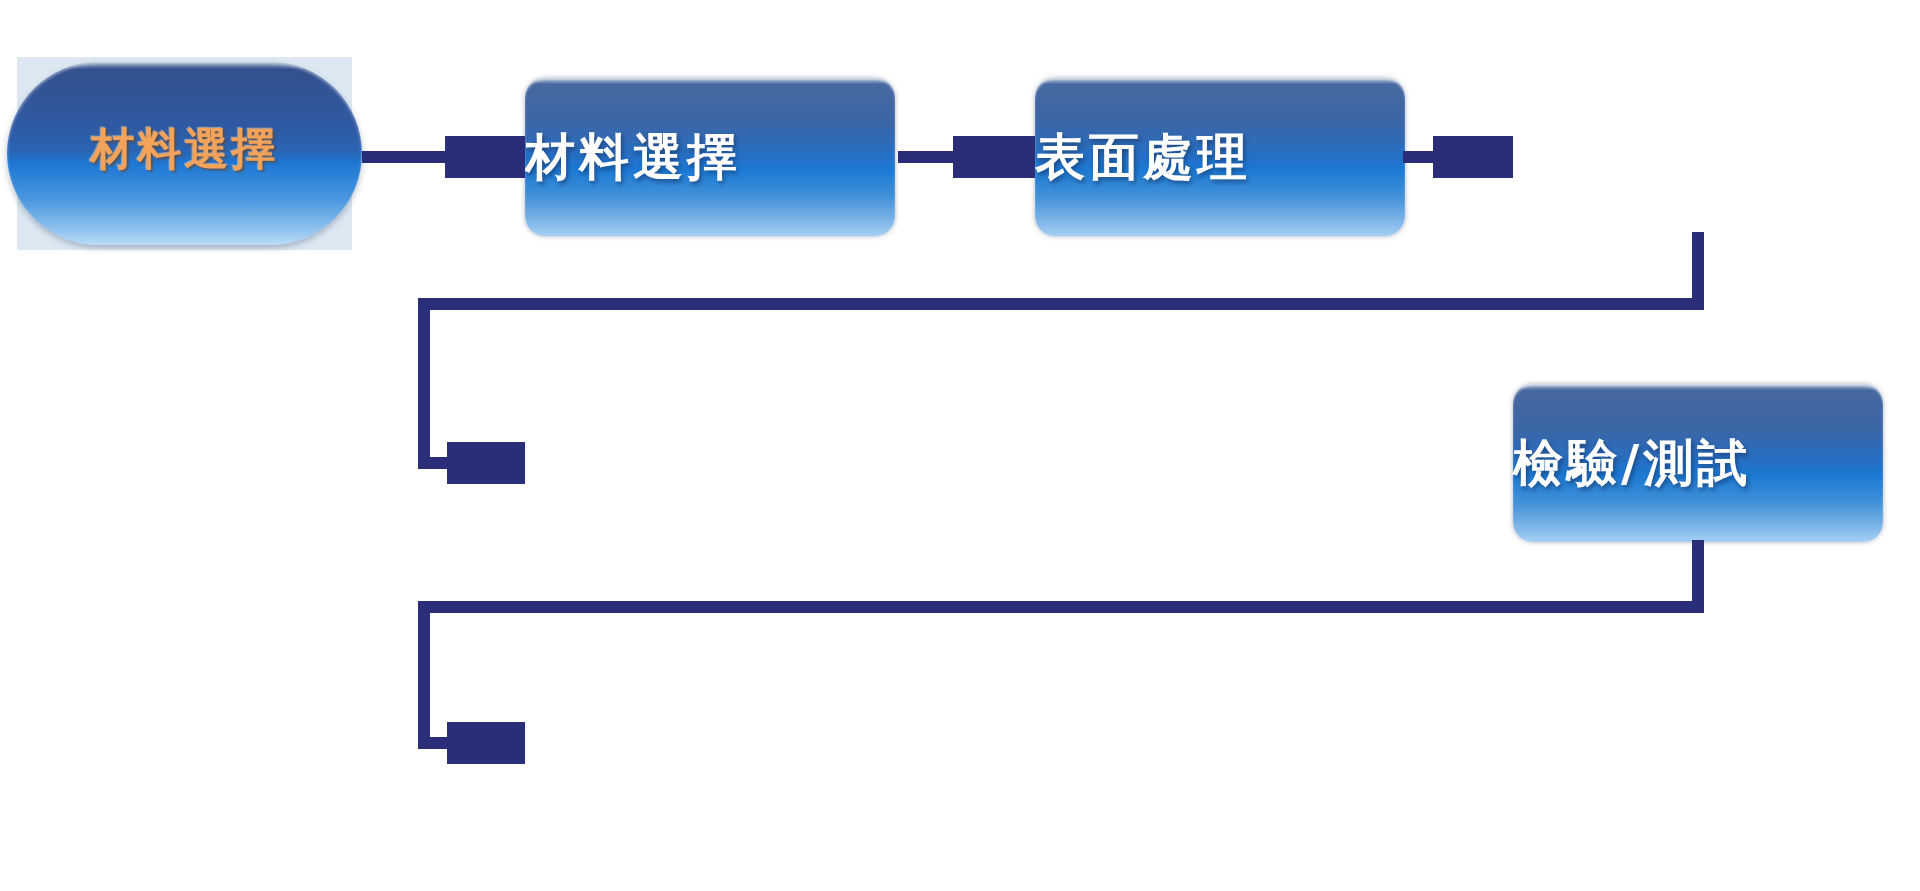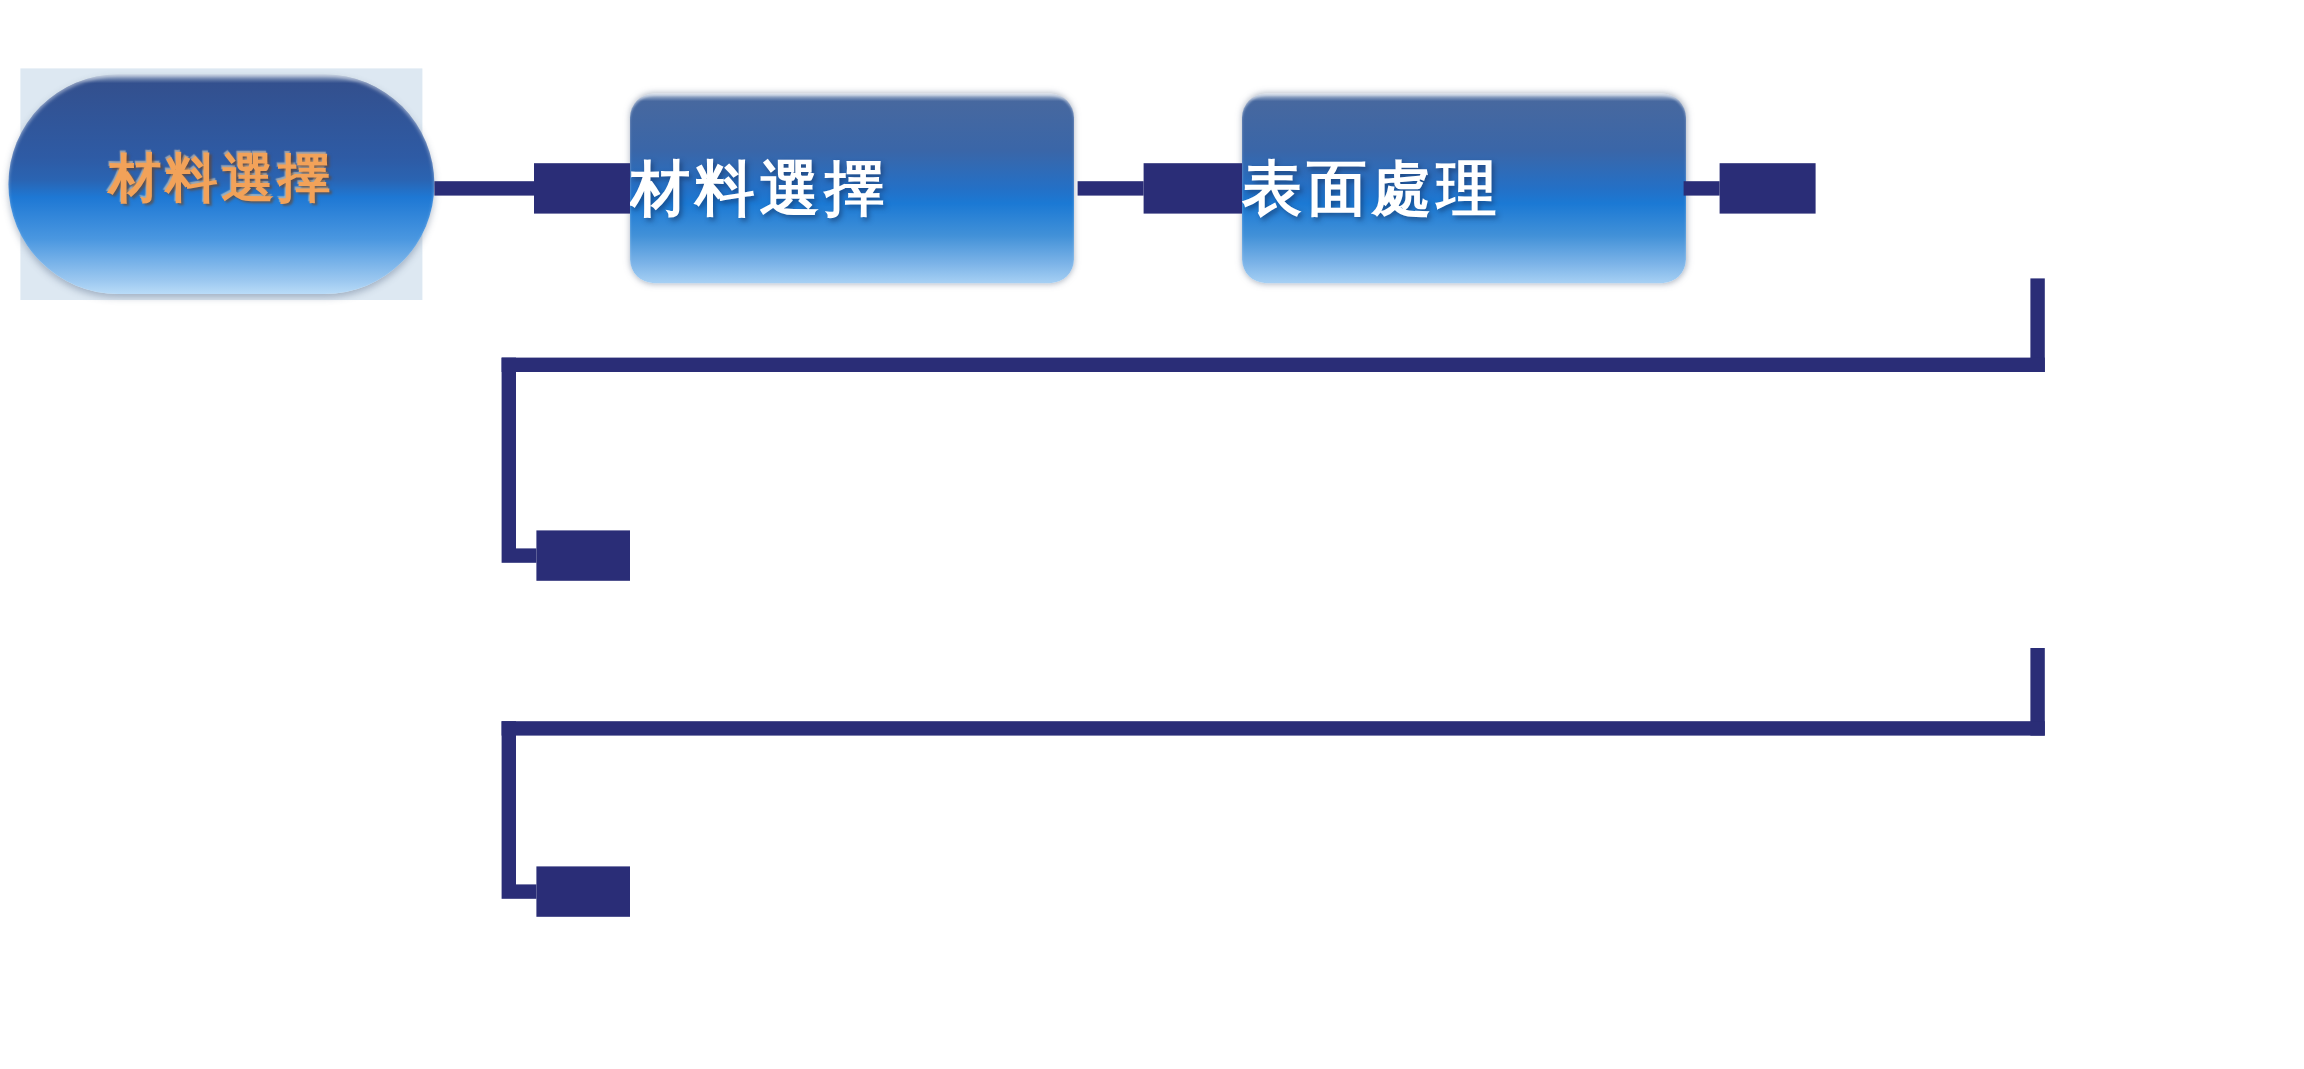--- a/index.html
+++ b/index.html
@@ -83,20 +83,23 @@
     </div>
   </div>
 
   <div class="pbox col1 row1">
     <span>材料選擇</span>
   </div>
   <div class="pbox col2 row1">
     <span>表面處理</span>
   </div>
 
+  <div class="pbox col3 row2">
+    <span>檢驗/測試</span>
+  </div>
 
 
   <div class="conn c1-line"></div>
   <div class="conn c1-plug"></div>
   <div class="conn c2-line"></div>
   <div class="conn c2-plug"></div>
   <div class="conn c3-line"></div>
   <div class="conn c3-plug"></div>
 
   <div class="conn e1-v1"></div>

